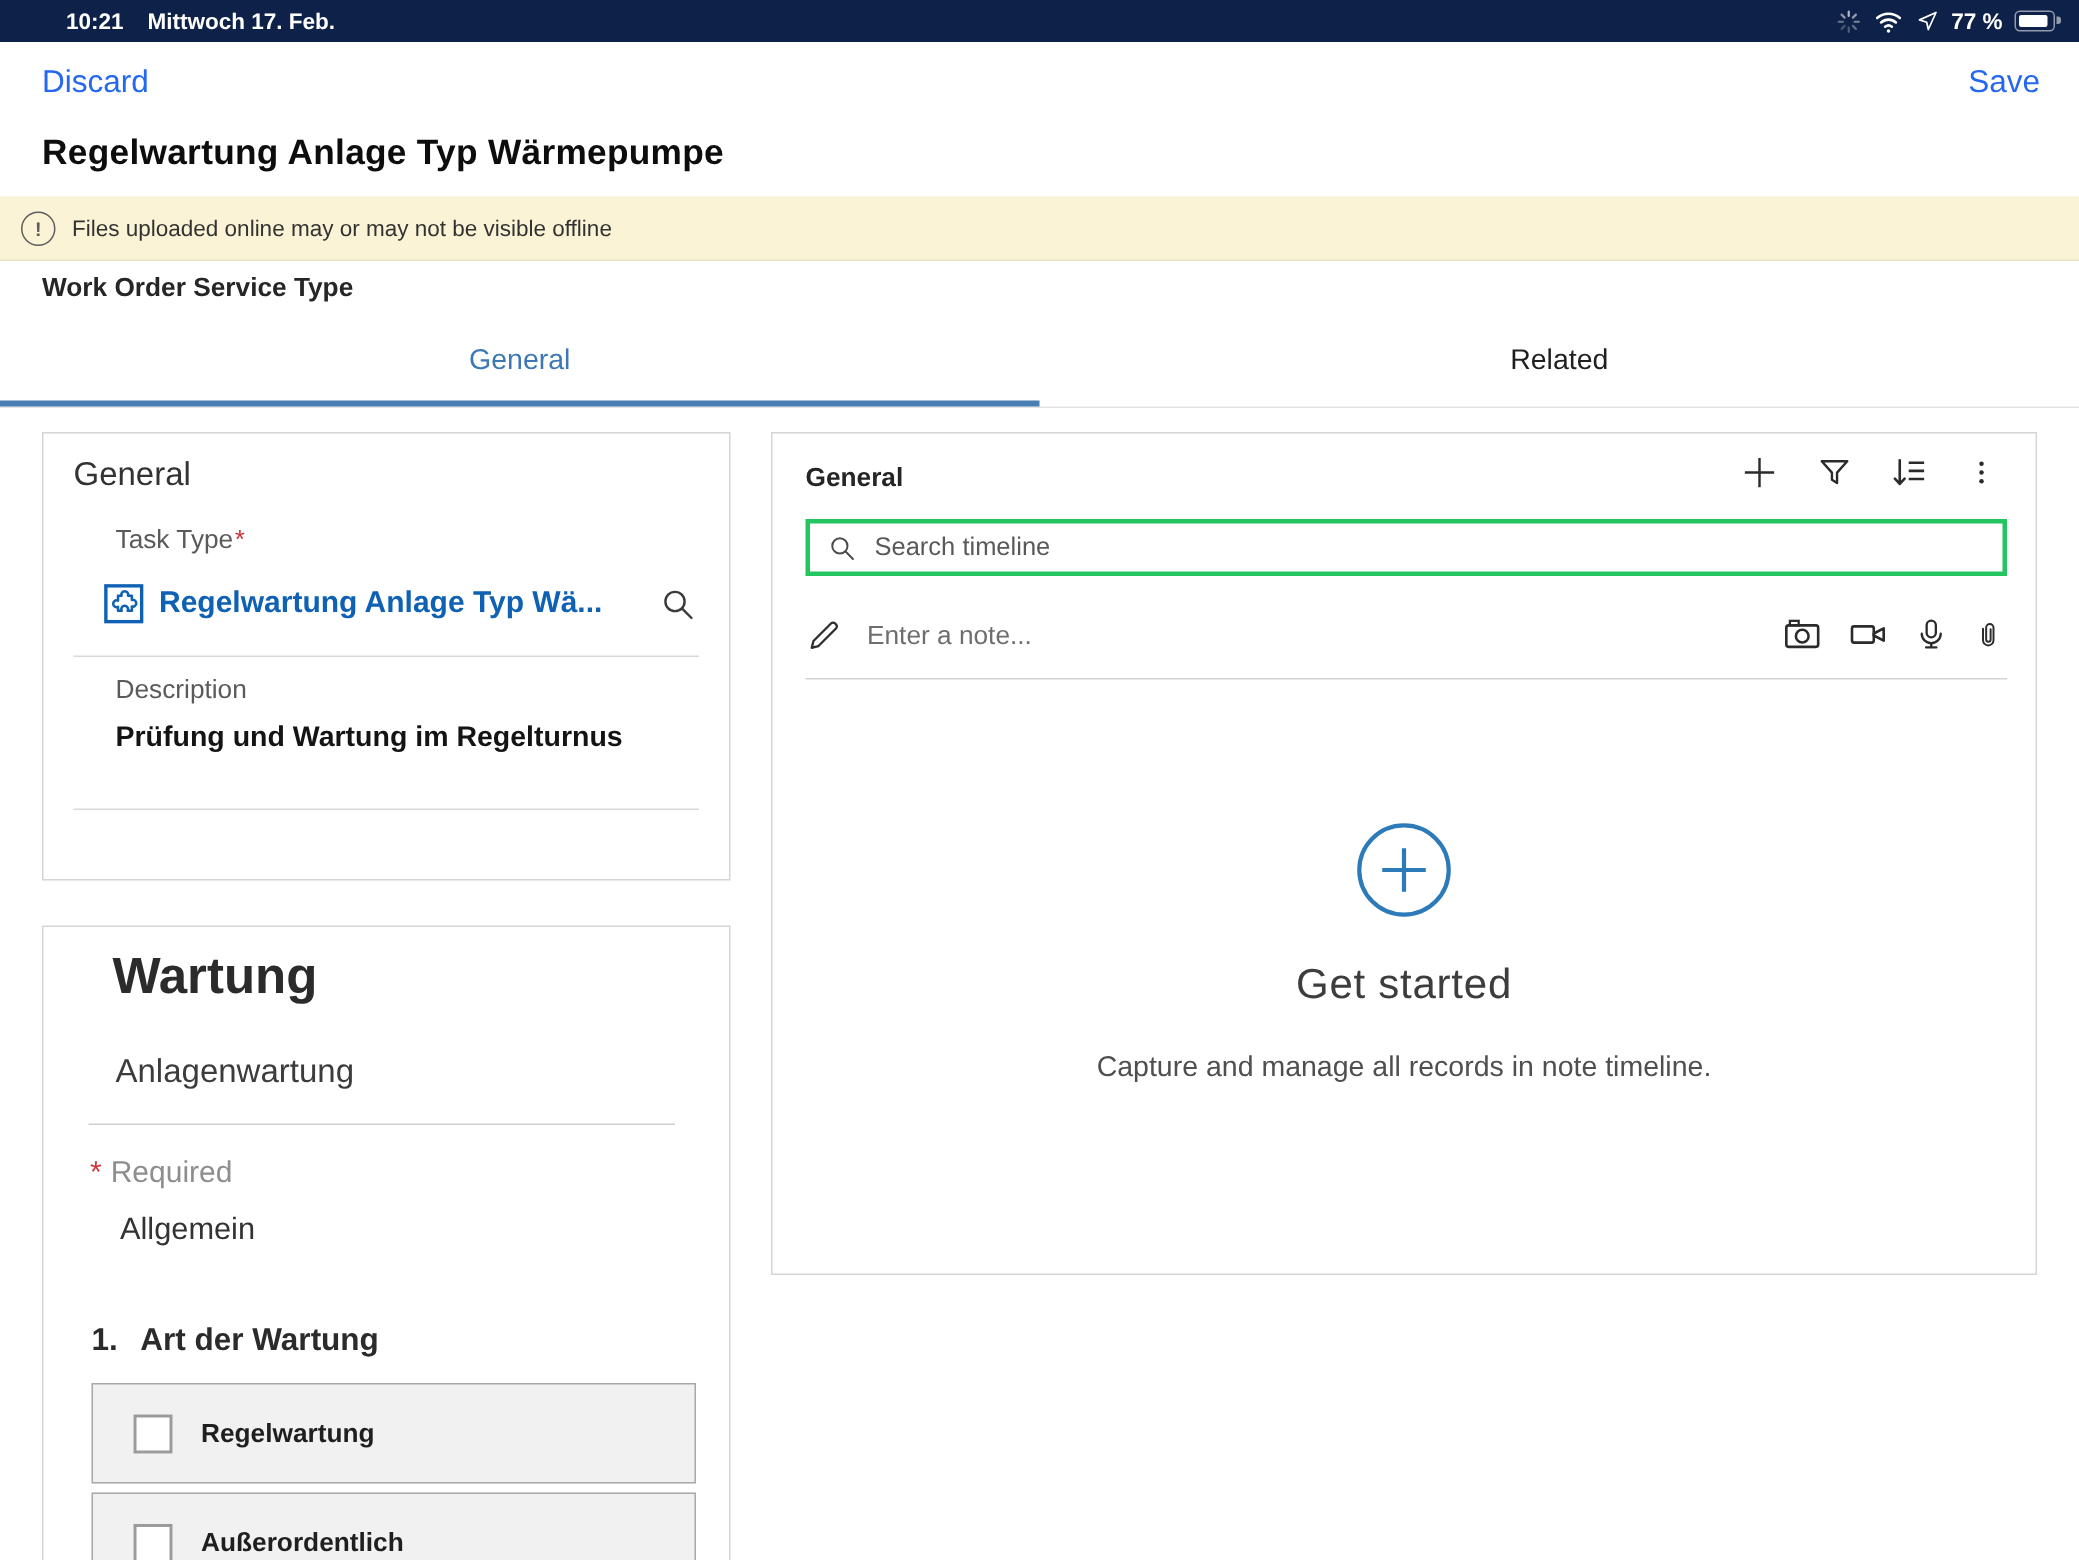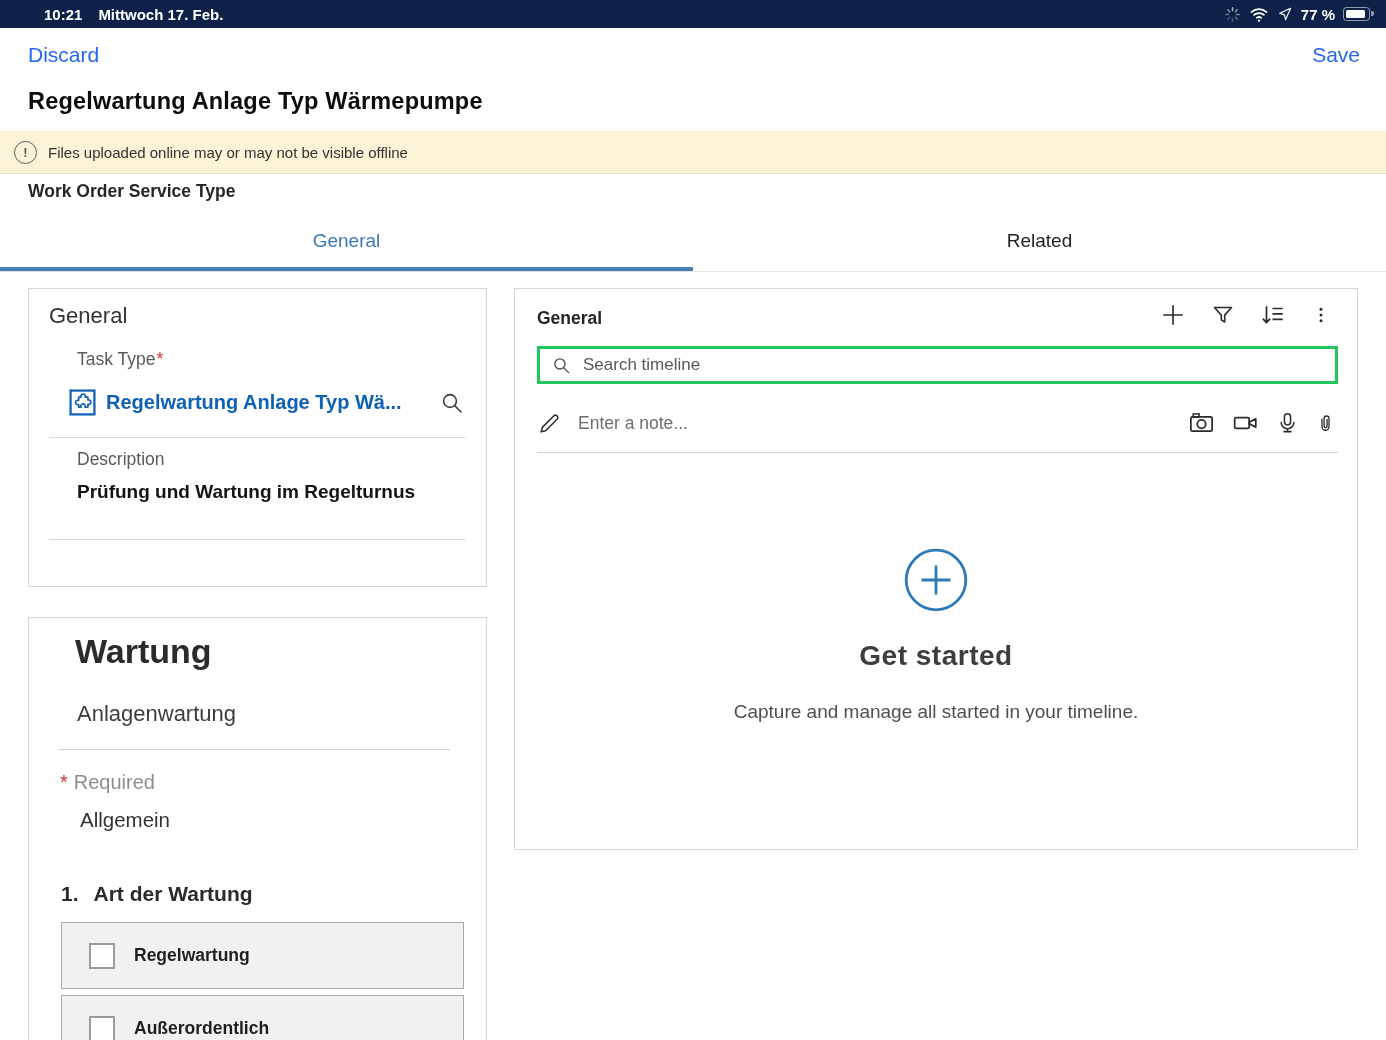--- a/index.html
+++ b/index.html
@@ -83,21 +83,21 @@
   .tl-search{position:absolute;left:22px;top:57px;width:801px;height:38px;border:3px solid #22c55e;
              display:flex;align-items:center;padding-left:12px;gap:10px;color:#555;}
   .tl-search input{border:none;outline:none;flex:1;font-size:17px;font-family:inherit;color:#333;background:transparent;}
   .tl-search input::placeholder{color:#595959;opacity:1;}
   .tl-noterow{position:absolute;left:22px;top:112px;right:21px;height:44px;display:flex;align-items:center;color:#2e2e2e;}
   .tl-note-text{margin-left:16px;font-size:17.5px;color:#6e6e6e;flex:1;cursor:text;}
   .tl-media{display:flex;align-items:center;gap:16px;color:#2b2b2b;}
   .tl-media .icon-btn{display:flex;cursor:pointer;}
   .tl-div{left:22px;width:801px;top:163px;border-top-color:#d2d2d2;}
   .plus-circle{position:absolute;left:50%;top:259px;transform:translateX(-50%);cursor:pointer;display:flex;}
-  .gs-title{position:absolute;left:0;right:0;top:351px;text-align:center;font-size:28px;font-weight:700;color:#3d3d3d;letter-spacing:.5px;}
+  .gs-title{position:absolute;left:0;right:0;top:351px;text-align:center;font-size:28px;font-weight:400;color:#3d3d3d;letter-spacing:.5px;}
   .gs-sub{position:absolute;left:0;right:0;top:412px;text-align:center;font-size:19px;color:#4f4f4f;}
   svg{display:block;}
 </style>
 </head>
 <body>
 
 <div class="screen">
 
   <div class="statusbar">
     <div class="sb-left">
@@ -277,16 +277,16 @@
     </div>
     <div class="divider tl-div"></div>
 
     <span class="plus-circle">
       <svg width="64" height="64" viewBox="0 0 64 64" fill="none" stroke="#2d7ab9" stroke-width="2.8">
         <circle cx="32" cy="32" r="29.8"></circle>
         <path d="M32 17.5v29M17.5 32h29"></path>
       </svg>
     </span>
     <div class="gs-title">Get started</div>
-    <div class="gs-sub">Capture and manage all started in your timeline.</div>
+    <div class="gs-sub">Capture and manage all records in note timeline.</div>
   </div>
 
 </div>
 
 </body></html>

